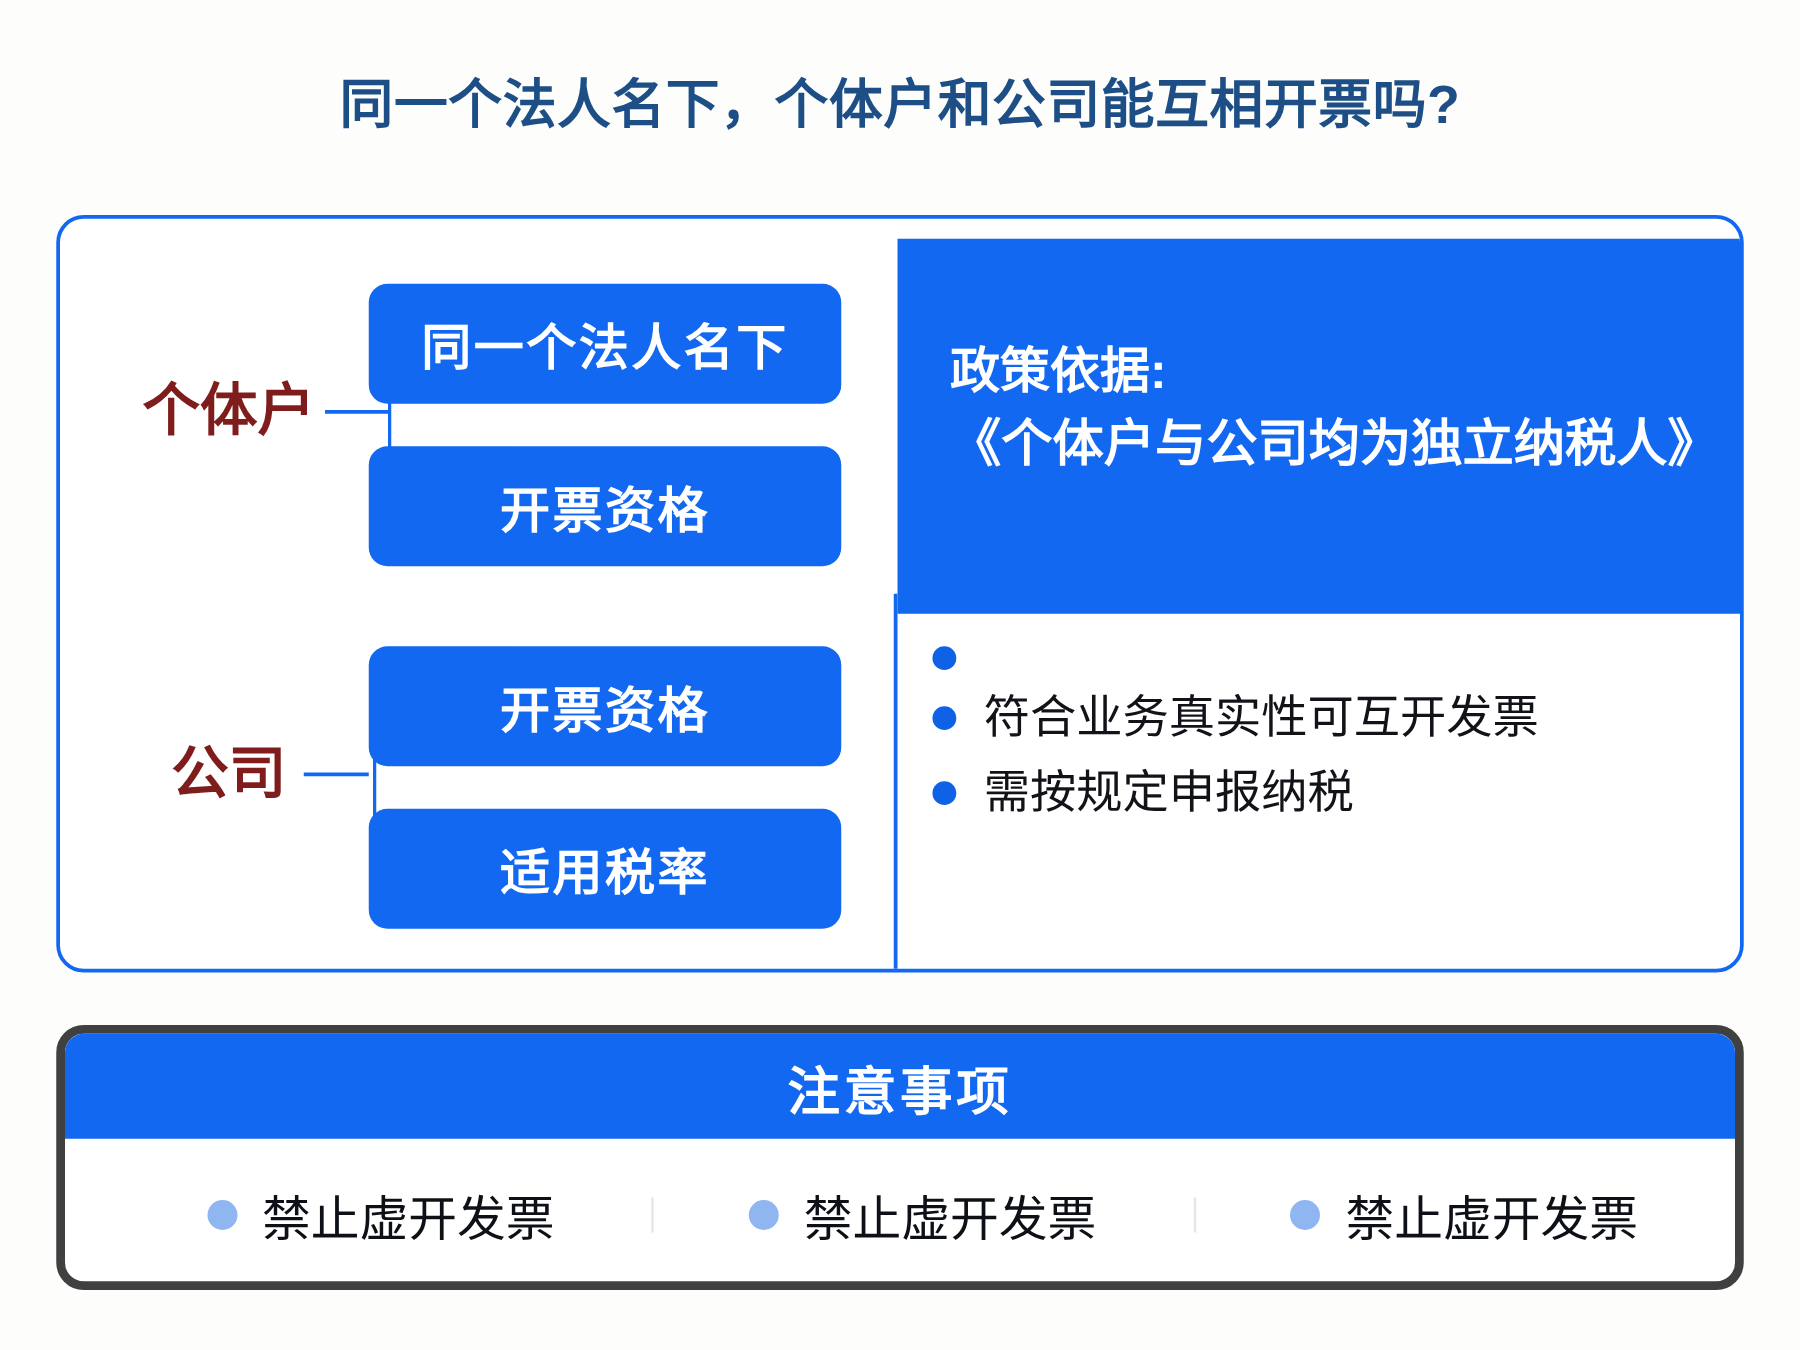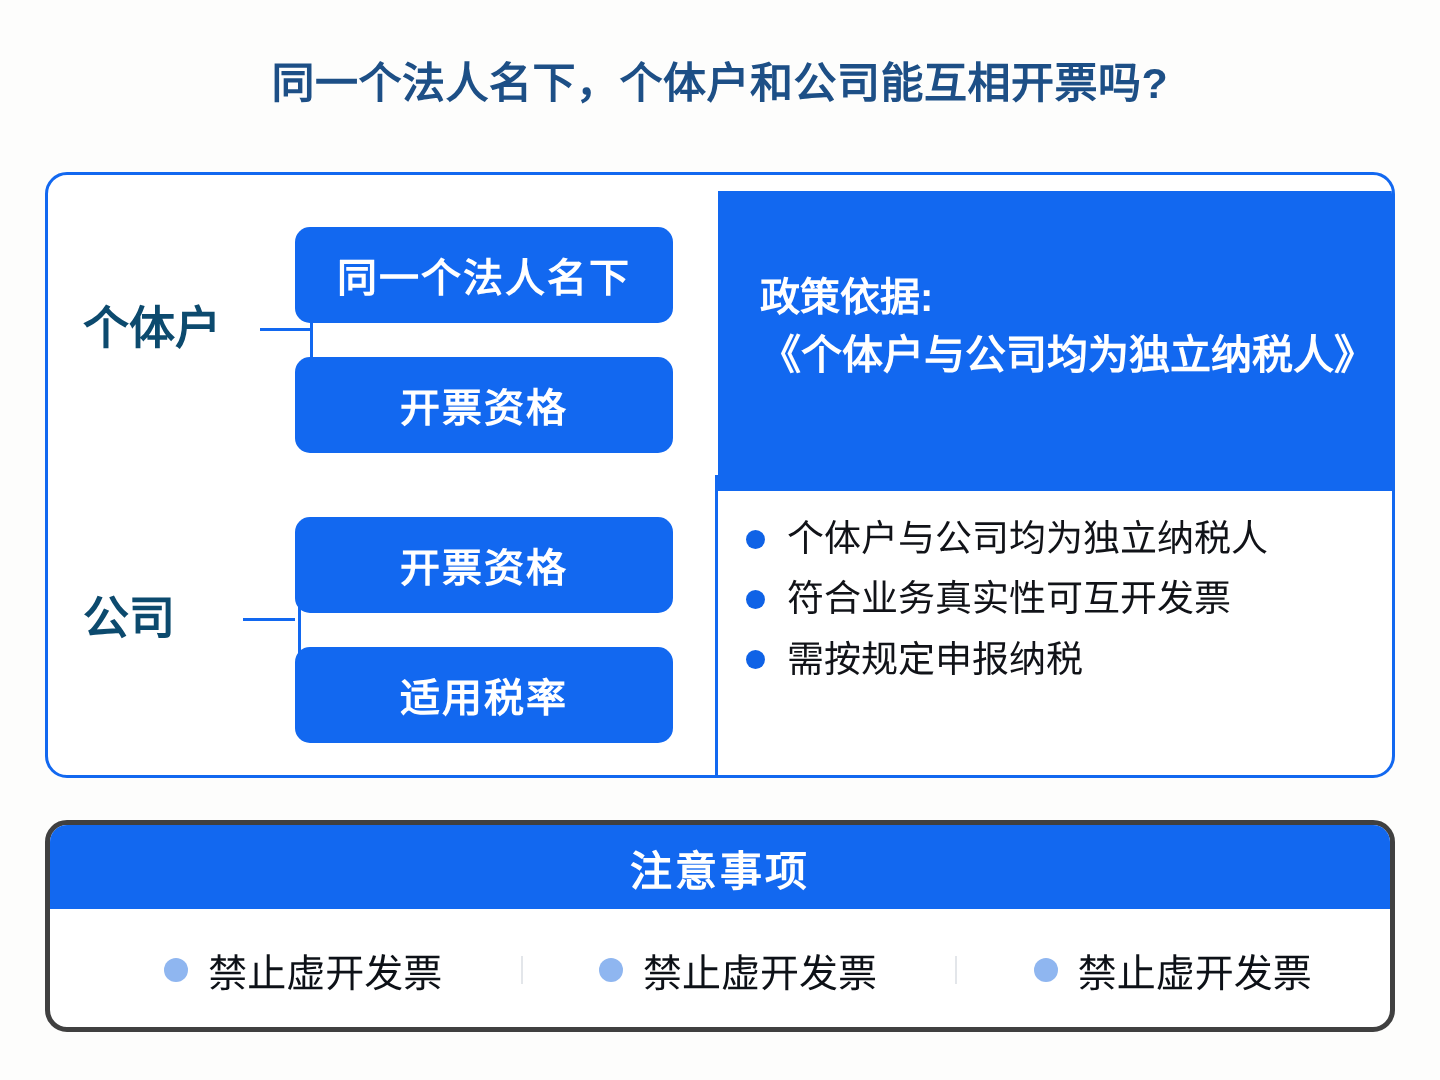--- a/index.html
+++ b/index.html
@@ -58,23 +58,24 @@
     left: 0;
     width: 670px;
   }
   .group-a { top: 30px;  height: 248px; }
   .group-b { top: 320px; height: 248px; }
 
   .group-label {
     position: absolute;
     left: 35px;
     width: 200px;
+    text-align: center;
     font-size: 46px;
     font-weight: bold;
-    color: #0c4a6e;
+    color: #7f1d1d;
     line-height: 1;
     white-space: nowrap;
   }
   .group-a .group-label { top: 100px; }
   .group-b .group-label { top: 100px; }
 
   
   .stem {
     position: absolute;
     left: 212px;
@@ -182,21 +183,21 @@
   }
 
   
   .notice-card {
     position: absolute;
     left: 45px;
     top: 820px;
     width: 1350px;
     height: 212px;
     box-sizing: border-box;
-    border: 5px solid #404040;
+    border: 7px solid #404040;
     border-radius: 22px;
     background: #ffffff;
     overflow: hidden;
   }
   .notice-head {
     height: 84px;
     background: #1268f0;
     color: #ffffff;
     font-size: 42px;
     font-weight: bold;
@@ -271,21 +272,20 @@
 
   <div class="right-col">
     <div class="policy-head">
       <div class="policy-line">政策依据:</div>
       <div class="policy-line line2">《个体户与公司均为独立纳税人》</div>
     </div>
 
     <div class="facts">
       <div class="fact">
         <span class="dot"></span>
-        <span class="txt">个体户与公司均为独立纳税人</span>
       </div>
       <div class="fact">
         <span class="dot"></span>
         <span class="txt">符合业务真实性可互开发票</span>
       </div>
       <div class="fact">
         <span class="dot"></span>
         <span class="txt">需按规定申报纳税</span>
       </div>
     </div>

